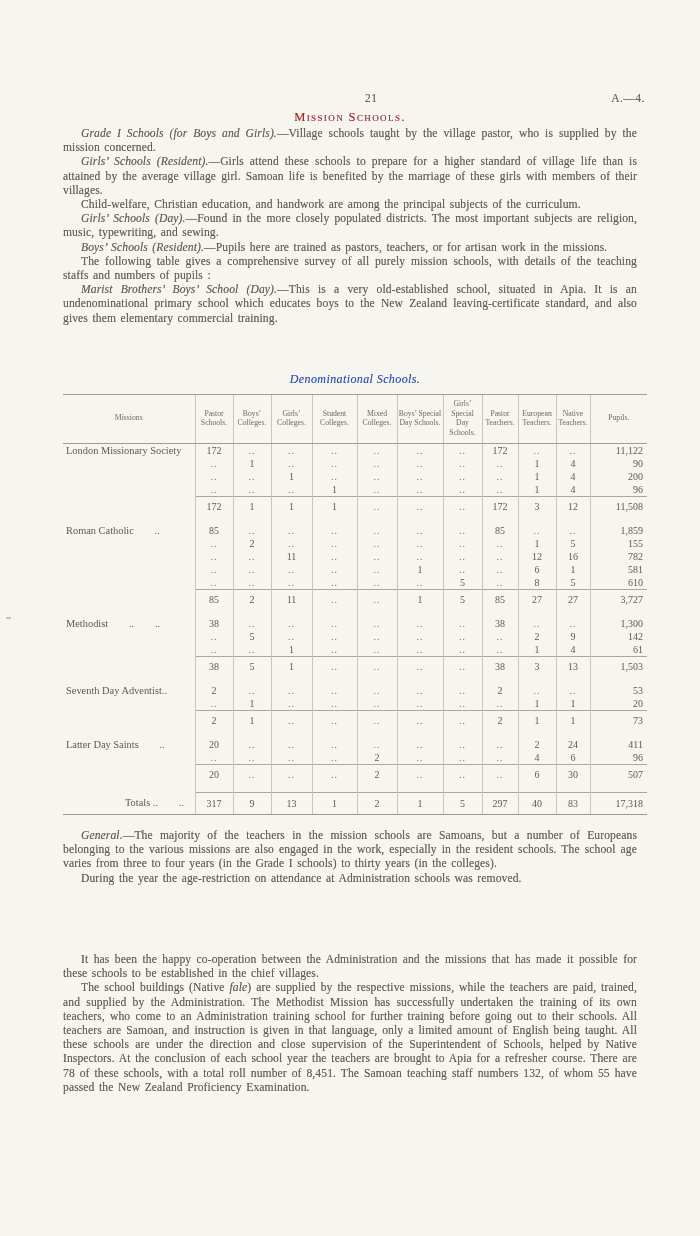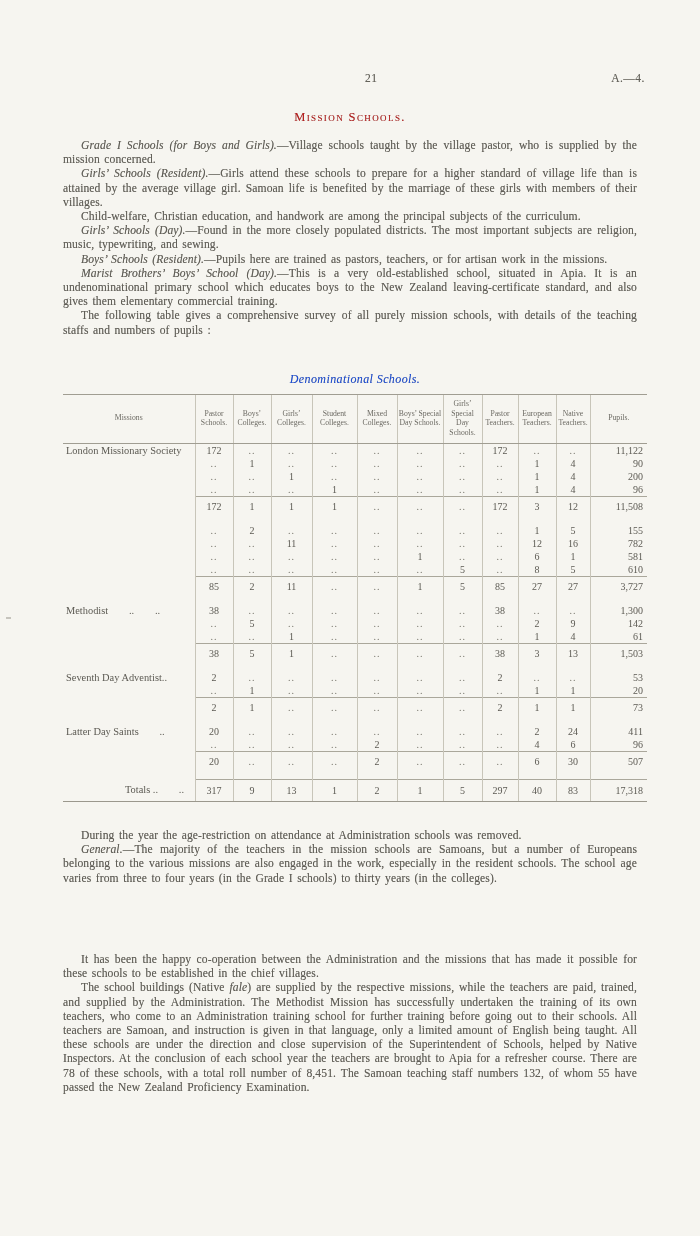--- a/index.html
+++ b/index.html
@@ -5,38 +5,38 @@
   html,body { margin:0; padding:0; background:#e9e8e3; }
   .page {
     position:relative; width:700px; height:1236px; margin:0 auto;
     background:#f6f5f0;
     font-family:"Liberation Serif","DejaVu Serif",serif;
     color:#605e57;
     overflow:hidden;
   }
   .soft { text-shadow:0 0 0.6px rgba(96,94,87,0.55); }
 
-  .pagehead { position:absolute; top:72px; left:63px; width:584px; height:16px; font-size:11.5px; color:#64625b; }
+  .pagehead { position:absolute; top:92px; left:63px; width:584px; height:16px; font-size:11.5px; color:#64625b; }
   .pageno  { position:absolute; left:302px; top:0; letter-spacing:0.5px; }
   .docref  { position:absolute; right:2px; top:0; letter-spacing:0.5px; }
 
   .h-sc {
     position:absolute; left:63px; width:574px; text-align:center;
     font-variant:small-caps; letter-spacing:1.4px; font-size:12.5px; color:#b91c1c;
   }
   #h-mission { top:110px; }
   #h-grade2  { top:936px; }
   .h-it {
     position:absolute; left:63px; width:584px; text-align:center;
     font-style:italic; font-size:12px; letter-spacing:0.4px; top:372px; color:#1d4ed8;
   }
 
   .paras { position:absolute; left:63px; width:574px; font-size:11.6px; line-height:14.2px;
            letter-spacing:0.1px; word-spacing:1.5px; }
-  #mission-paras { top:139px; }
+  #mission-paras { top:127px; }
   #general-paras { top:829px; }
   #grade2-paras  { top:953px; }
   .paras p { margin:0; text-indent:18px; text-align:justify; }
   .it { font-style:italic; }
 
   .tblwrap { position:absolute; top:394px; left:63px; width:584px; }
   #schools-table { border-collapse:collapse; table-layout:fixed; width:584px; color:#5c5a53; }
   #schools-table th, #schools-table td { border-left:1px solid #c8c5b9; overflow:hidden; }
   #schools-table th:first-child, #schools-table td:first-child { border-left:none; }
   #schools-table thead th {
@@ -67,22 +67,22 @@
   </div>
 
   <div class="h-sc soft" id="h-mission">Mission Schools.</div>
 
   <div class="paras soft" id="mission-paras">
       <p><span class="it">Grade I Schools (for Boys and Girls).</span><span>—Village schools taught by the village pastor, who is supplied by the mission concerned.</span></p>
       <p><span class="it">Girls’ Schools (Resident).</span><span>—Girls attend these schools to prepare for a higher standard of village life than is attained by the average village girl. Samoan life is benefited by the marriage of these girls with members of their villages.</span></p>
       <p><span>Child-welfare, Christian education, and handwork are among the principal subjects of the curriculum.</span></p>
       <p><span class="it">Girls’ Schools (Day).</span><span>—Found in the more closely populated districts. The most important subjects are religion, music, typewriting, and sewing.</span></p>
       <p><span class="it">Boys’ Schools (Resident).</span><span>—Pupils here are trained as pastors, teachers, or for artisan work in the missions.</span></p>
+      <p><span>The following table gives a comprehensive survey of all purely mission schools, with details of the teaching staffs and numbers of pupils :</span></p>
       <p><span class="it">Marist Brothers’ Boys’ School (Day).</span><span>—This is a very old-established school, situated in Apia. It is an undenominational primary school which educates boys to the New Zealand leaving-certificate standard, and also gives them elementary commercial training.</span></p>
-      <p><span>The following table gives a comprehensive survey of all purely mission schools, with details of the teaching staffs and numbers of pupils :</span></p>
     </div>
 
   <div class="h-it soft" id="tbl-title">Denominational Schools.</div>
 
   <div class="tblwrap">
     <table id="schools-table">
       <colgroup>
         <col style="width:132px">
           <col style="width:38px">
           <col style="width:38px">
@@ -191,20 +191,34 @@
             <td></td>
             <td></td>
             <td></td>
             <td></td>
             <td></td>
             <td></td>
             <td></td>
             <td></td>
           </tr>
           <tr>
+            <td class="name">Roman Catholic  ..</td>
+            <td>85</td>
+            <td class="dots">..</td>
+            <td class="dots">..</td>
+            <td class="dots">..</td>
+            <td class="dots">..</td>
+            <td class="dots">..</td>
+            <td class="dots">..</td>
+            <td>85</td>
+            <td class="dots">..</td>
+            <td class="dots">..</td>
+            <td class="pupils">1,859</td>
+          </tr>
+          <tr>
             <td class="name"></td>
             <td class="dots">..</td>
             <td>2</td>
             <td class="dots">..</td>
             <td class="dots">..</td>
             <td class="dots">..</td>
             <td class="dots">..</td>
             <td class="dots">..</td>
             <td class="dots">..</td>
             <td>1</td>
@@ -475,22 +489,22 @@
             <td class="tt">297</td>
             <td class="tt">40</td>
             <td class="tt">83</td>
             <td class="tt pupils">17,318</td>
           </tr>
         </tbody>
     </table>
   </div>
 
   <div class="paras soft" id="general-paras">
+      <p><span class="it">General.</span><span>—The majority of the teachers in the mission schools are Samoans, but a number of Europeans belonging to the various missions are also engaged in the work, especially in the resident schools. The school age varies from three to four years (in the Grade I schools) to thirty years (in the colleges).</span></p>
       <p><span>During the year the age-restriction on attendance at Administration schools was removed.</span></p>
-      <p><span class="it">General.</span><span>—The majority of the teachers in the mission schools are Samoans, but a number of Europeans belonging to the various missions are also engaged in the work, especially in the resident schools. The school age varies from three to four years (in the Grade I schools) to thirty years (in the colleges).</span></p>
     </div>
 
 
   <div class="paras soft" id="grade2-paras">
       <p><span>It has been the happy co-operation between the Administration and the missions that has made it possible for these schools to be established in the chief villages.</span></p>
       <p><span>The school buildings (Native </span><span class="it">fale</span><span>) are supplied by the respective missions, while the teachers are paid, trained, and supplied by the Administration. The Methodist Mission has successfully undertaken the training of its own teachers, who come to an Administration training school for further training before going out to their schools. All teachers are Samoan, and instruction is given in that language, only a limited amount of English being taught. All these schools are under the direction and close supervision of the Superintendent of Schools, helped by Native Inspectors. At the conclusion of each school year the teachers are brought to Apia for a refresher course. There are 78 of these schools, with a total roll number of 8,451. The Samoan teaching staff numbers 132, of whom 55 have passed the New Zealand Proficiency Examination.</span></p>
     </div>
 
   <div class="artifact"></div>
 </div>

